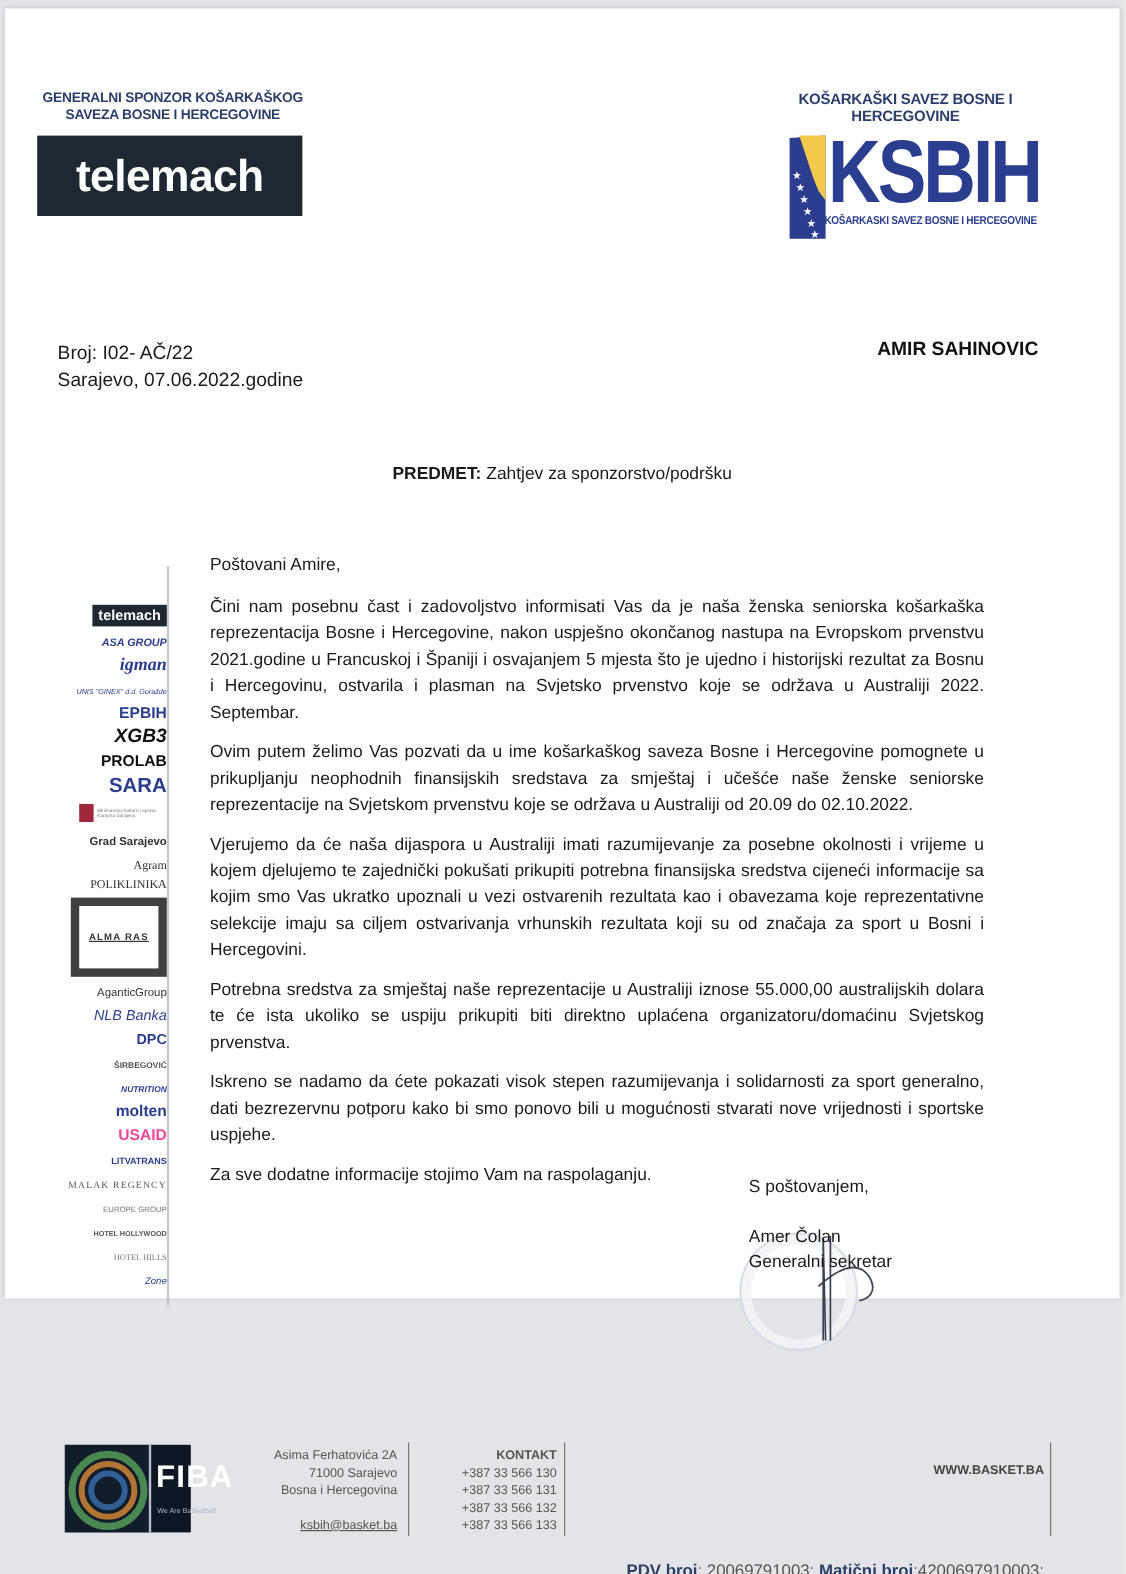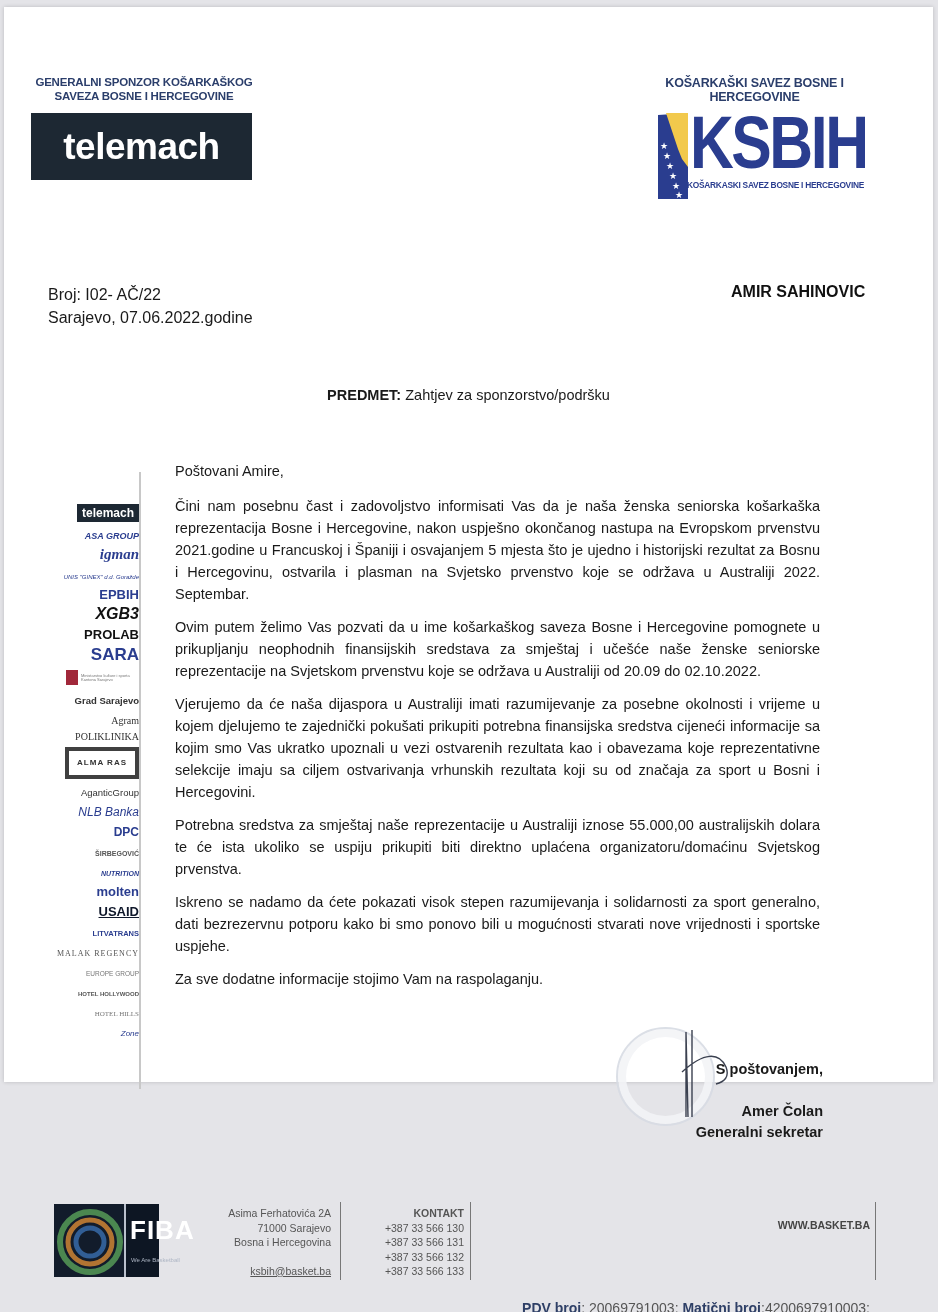--- a/index.html
+++ b/index.html
@@ -14,21 +14,21 @@
   .meta { left:44px; top:276px; font-family:"Liberation Sans", sans-serif; font-size:16px; line-height:23px; color:#1a1a1a; }
   .recipient { left:727px; top:276px; font-weight:bold; font-size:16px; color:#111; }
   .subject { left:0; top:380px; width:929px; text-align:center; font-size:14.5px; color:#1a1a1a; }
   .subject b { font-weight:bold; }
   .body-text { left:156px; top:453px; width:660px; font-size:14.5px; line-height:22px; color:#1a1a1a; text-align:justify; }
   .body-text p { margin:0 0 11px 15px; }
   .body-text p.greet { margin-bottom:13px; }
   .sidebar-line { left:135px; top:465px; width:2px; height:617px; background:#c8c8c8; }
   .logos { left:50px; top:497px; width:85px; }
   .logo { display:block; text-align:right; line-height:1; margin-bottom:4px; }
-  .sign { left:620px; top:1052px; width:199px; text-align:right; font-size:14.5px; line-height:21px; color:#1a1a1a;font-weight:bold; }
+  .sign { left:620px; top:972px; width:199px; font-size:14.5px; line-height:21px; color:#1a1a1a; }
   .stamp { left:612px; top:1020px; width:95px; height:95px; border-radius:50%; border:2px solid #d8dce4; box-shadow: inset 0 0 0 8px #f3f4f7; opacity:0.9; }
   .fiba { left:50px; top:1197px; width:105px; height:73px; background:#0d1623; }
   .fiba-text { left:126px; top:1208px; color:#fff; font-weight:bold; font-size:26px; letter-spacing:1px; }
   .fiba-sub { left:127px; top:1250px; color:#aeb6c4; font-size:6px; }
   .addr { left:220px; top:1199px; width:107px; text-align:right; font-size:10.5px; line-height:14.5px; color:#555; }
   .addr a { color:#555; text-decoration:underline; }
   .vline { width:1px; background:#777; }
   .contact { left:360px; top:1199px; width:100px; text-align:right; font-size:10.5px; line-height:14.5px; color:#555; }
   .www { left:700px; top:1212px; width:166px; text-align:right; font-size:10.5px; color:#444; font-weight:bold; }
   .ids { left:470px; top:1294px; width:396px; text-align:right; font-size:14px; line-height:14px; color:#555; }
@@ -77,28 +77,28 @@
     <div class="logo"><span style="color:#2a3d8f;font-weight:bold;font-size:9px;font-style:italic;">ASA GROUP</span></div>
     <div class="logo"><span style="color:#2a3d8f;font-weight:bold;font-size:15px;font-style:italic;font-family:'Liberation Serif',serif;">igman</span></div>
     <div class="logo"><span style="color:#2a3d8f;font-size:6px;font-style:italic;">UNIS "GINEX" d.d. Goražde</span></div>
     <div class="logo"><span style="color:#2a3d8f;font-weight:bold;font-size:13px;">EPBIH</span></div>
     <div class="logo"><span style="color:#111;font-weight:bold;font-size:16px;font-style:italic;">XGB3</span></div>
     <div class="logo"><span style="color:#111;font-weight:bold;font-size:13px;">PROLAB</span></div>
     <div class="logo"><span style="color:#2a3d8f;font-weight:bold;font-size:17px;">SARA</span></div>
     <div class="logo" style="margin-top:6px"><span style="display:inline-block;width:12px;height:15px;background:#a1283a;vertical-align:middle;margin-right:3px;"></span><span style="display:inline-block;width:58px;color:#777;font-size:4px;vertical-align:middle;text-align:left;">Ministarstvo kulture i sporta Kantona Sarajevo</span></div>
     <div class="logo" style="margin-top:6px"><span style="color:#333;font-weight:bold;font-size:9.5px;">Grad Sarajevo</span></div>
     <div class="logo"><span style="color:#333;font-size:10px;font-family:'Liberation Serif',serif;">Agram POLIKLINIKA</span></div>
-    <div class="logo"><span style="display:inline-block;border:4px solid #404040;color:#333;font-weight:bold;font-size:8px;padding:8px 8px;letter-spacing:1px;">ALMA RAS</span></div>
+    <div class="logo"><span style="display:inline-block;border:7px solid #404040;color:#333;font-weight:bold;font-size:8px;padding:22px 8px;letter-spacing:1px;text-decoration:underline;">ALMA RAS</span></div>
     <div class="logo"><span style="color:#333;font-size:9.5px;">AganticGroup</span></div>
     <div class="logo"><span style="color:#2a3d8f;font-size:12px;font-style:italic;">NLB Banka</span></div>
     <div class="logo"><span style="color:#2a3d8f;font-weight:bold;font-size:12px;">DPC</span></div>
     <div class="logo"><span style="color:#555;font-weight:bold;font-size:7px;">ŠIRBEGOVIĆ</span></div>
     <div class="logo"><span style="color:#2a3d8f;font-weight:bold;font-style:italic;font-size:7px;">NUTRITION</span></div>
     <div class="logo"><span style="color:#2a3d8f;font-weight:bold;font-size:13px;">molten</span></div>
-    <div class="logo"><span style="color:#0f172a;font-weight:bold;font-size:13px;text-decoration:underline;">USAID</span></div>
+    <div class="logo"><span style="color:#ec4899;font-weight:bold;font-size:13px;">USAID</span></div>
     <div class="logo"><span style="color:#2a3d8f;font-weight:bold;font-size:7.5px;">LITVATRANS</span></div>
     <div class="logo"><span style="color:#555;font-size:8px;font-family:'Liberation Serif',serif;letter-spacing:1px;">MALAK REGENCY</span></div>
     <div class="logo"><span style="color:#777;font-size:6.5px;">EUROPE GROUP</span></div>
     <div class="logo"><span style="color:#555;font-weight:bold;font-size:6px;">HOTEL HOLLYWOOD</span></div>
     <div class="logo"><span style="color:#777;font-size:7px;font-family:'Liberation Serif',serif;">HOTEL HILLS</span></div>
     <div class="logo"><span style="color:#2a3d8f;font-style:italic;font-size:8px;">Zone</span></div>
   </div>
 
   <div class="abs body-text">
     <p class="greet">Poštovani Amire,</p>

